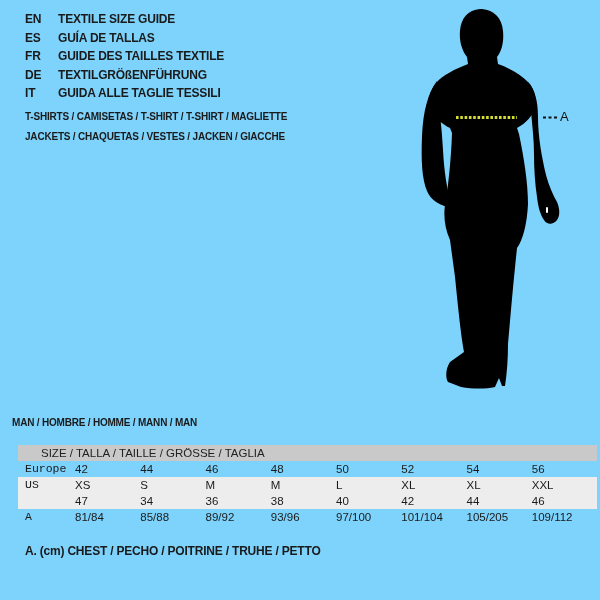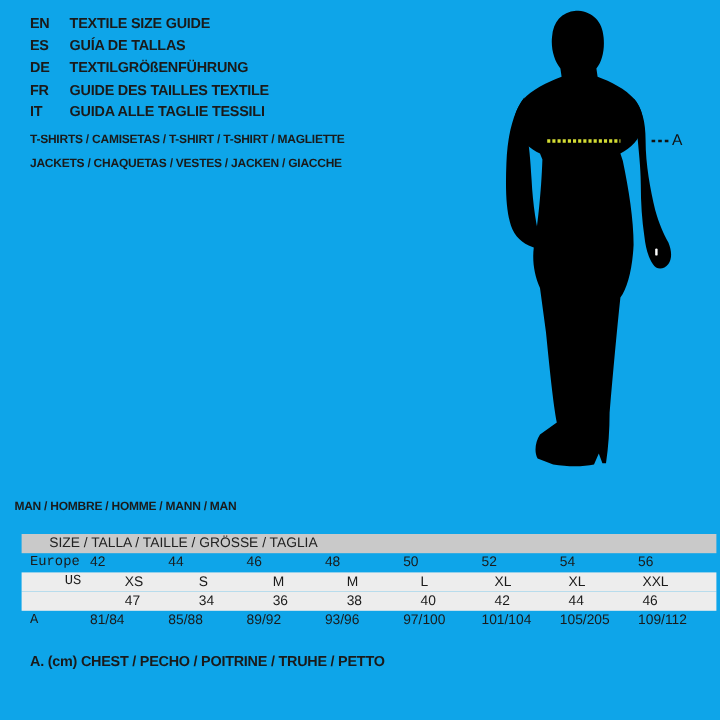--- a/index.html
+++ b/index.html
@@ -1,17 +1,17 @@
 <!DOCTYPE html>
 <html><head>
 <meta charset="utf-8">
 <style>
   html,body { margin:0; padding:0; }
   .page {
-    position:relative; width:600px; height:600px; background:#0ea5e9;
+    position:relative; width:600px; height:600px; background:#7dd3fc;
     font-family:"Liberation Sans", sans-serif; color:#1a1a1a; overflow:hidden;
   }
   
   .lang-block { position:absolute; left:25px; top:10px; }
   .lang-row  { display:flex; height:18.5px; line-height:18.5px;
                font-size:12px; font-weight:bold; letter-spacing:-0.2px; }
   .lang-code { width:33px; }
   
   .cat-block { position:absolute; left:25px; top:107px;
                font-size:10px; font-weight:bold; letter-spacing:-0.2px; line-height:20px; }
@@ -19,21 +19,21 @@
   .fig-svg { position:absolute; left:0; top:0; width:600px; height:600px; }
   .measure-a { position:absolute; left:560px; top:109px; font-size:13px; color:#111; }
   
   .section-title { position:absolute; left:12px; top:417px;
                    font-size:10px; font-weight:bold; letter-spacing:-0.2px; }
   
   .size-table { position:absolute; left:18px; top:445px; width:579px; font-size:11.5px; }
   .thead { height:16px; line-height:16px; background:#c9c9c9;
            padding-left:23px; color:#222; }
   .trow  { display:flex; height:16px; line-height:16px; }
-  .trow.shaded { background:#ededed;padding-left:29px; }
+  .trow.shaded { background:#ededed; }
   .tlabel { width:50px; padding-left:7px;font-family:Liberation Mono, monospace; }
   .tcell  { flex:1; text-align:left; }
   
   .footnote { position:absolute; left:25px; top:544px;
               font-size:12px; font-weight:bold; letter-spacing:-0.2px; }
 </style>
 </head>
 <body>
 
 <div class="page">
@@ -41,26 +41,26 @@
   <div class="lang-block">
     <div class="lang-row">
       <span class="lang-code">EN</span>
       <span class="lang-label">TEXTILE SIZE GUIDE</span>
     </div>
     <div class="lang-row">
       <span class="lang-code">ES</span>
       <span class="lang-label">GUÍA DE TALLAS</span>
     </div>
     <div class="lang-row">
+      <span class="lang-code">FR</span>
+      <span class="lang-label">GUIDE DES TAILLES TEXTILE</span>
+    </div>
+    <div class="lang-row">
       <span class="lang-code">DE</span>
       <span class="lang-label">TEXTILGRÖßENFÜHRUNG</span>
-    </div>
-    <div class="lang-row">
-      <span class="lang-code">FR</span>
-      <span class="lang-label">GUIDE DES TAILLES TEXTILE</span>
     </div>
     <div class="lang-row">
       <span class="lang-code">IT</span>
       <span class="lang-label">GUIDA ALLE TAGLIE TESSILI</span>
     </div>
   </div>
 
   <div class="cat-block">
     <div>T-SHIRTS / CAMISETAS / T-SHIRT / T-SHIRT / MAGLIETTE</div>
     <div>JACKETS / CHAQUETAS / VESTES / JACKEN / GIACCHE</div>

